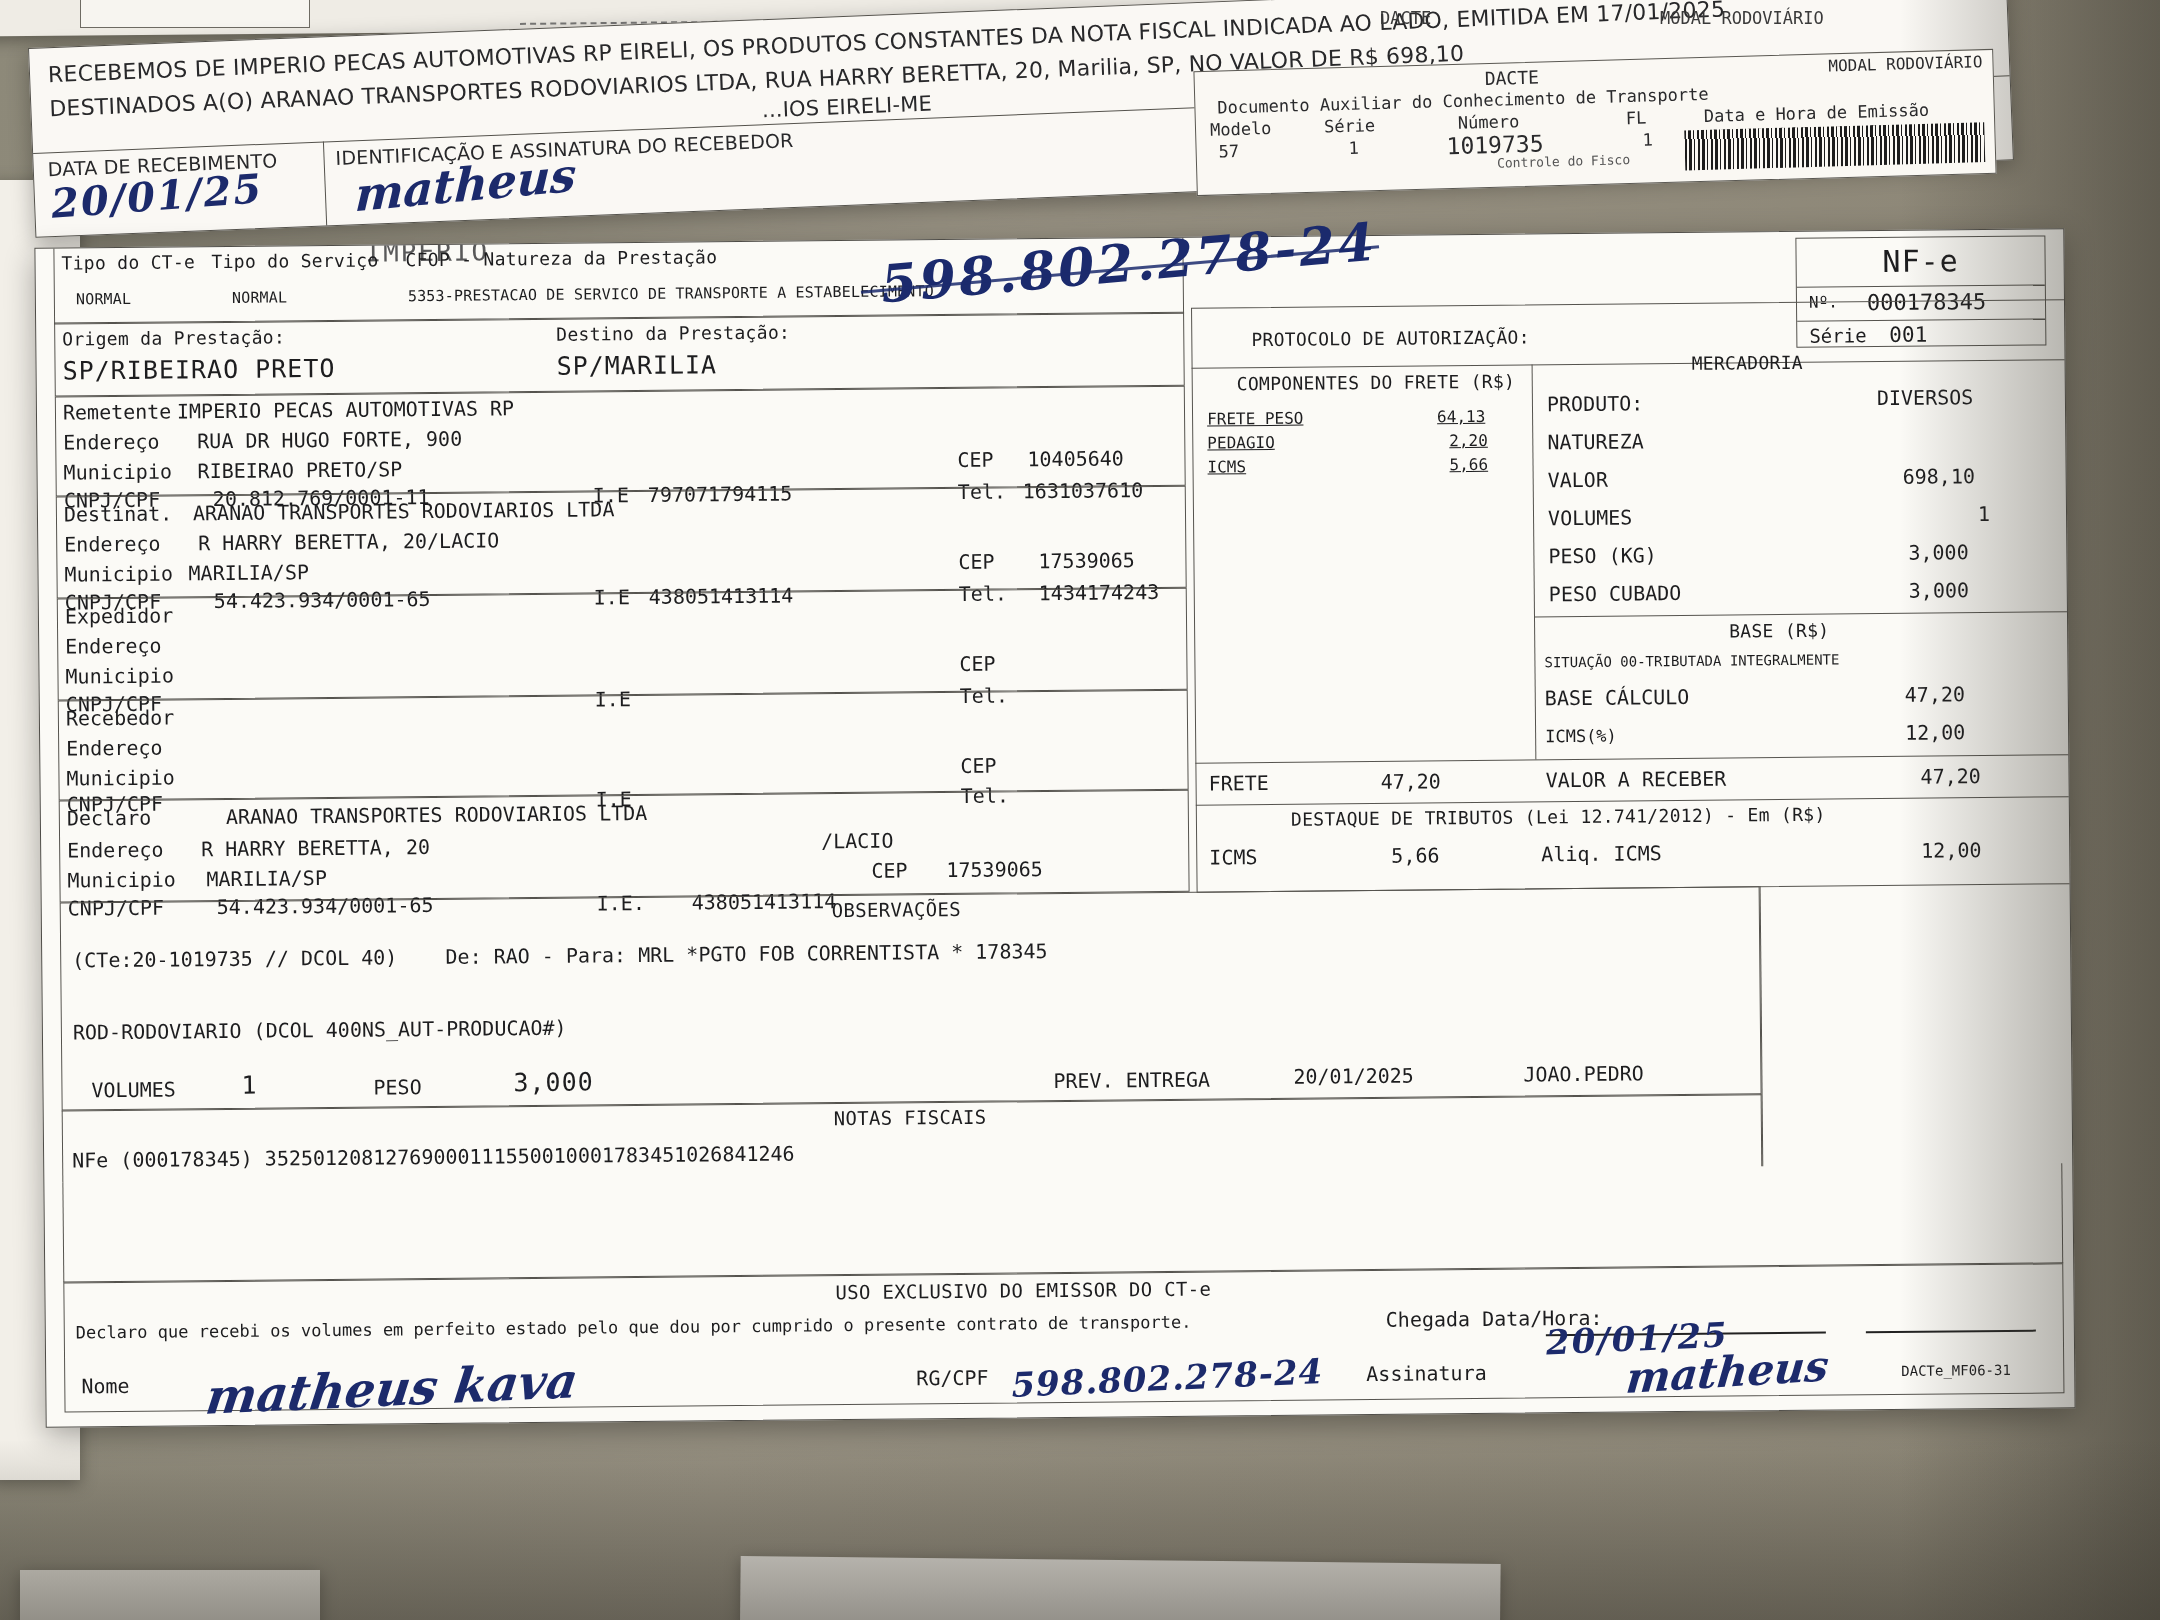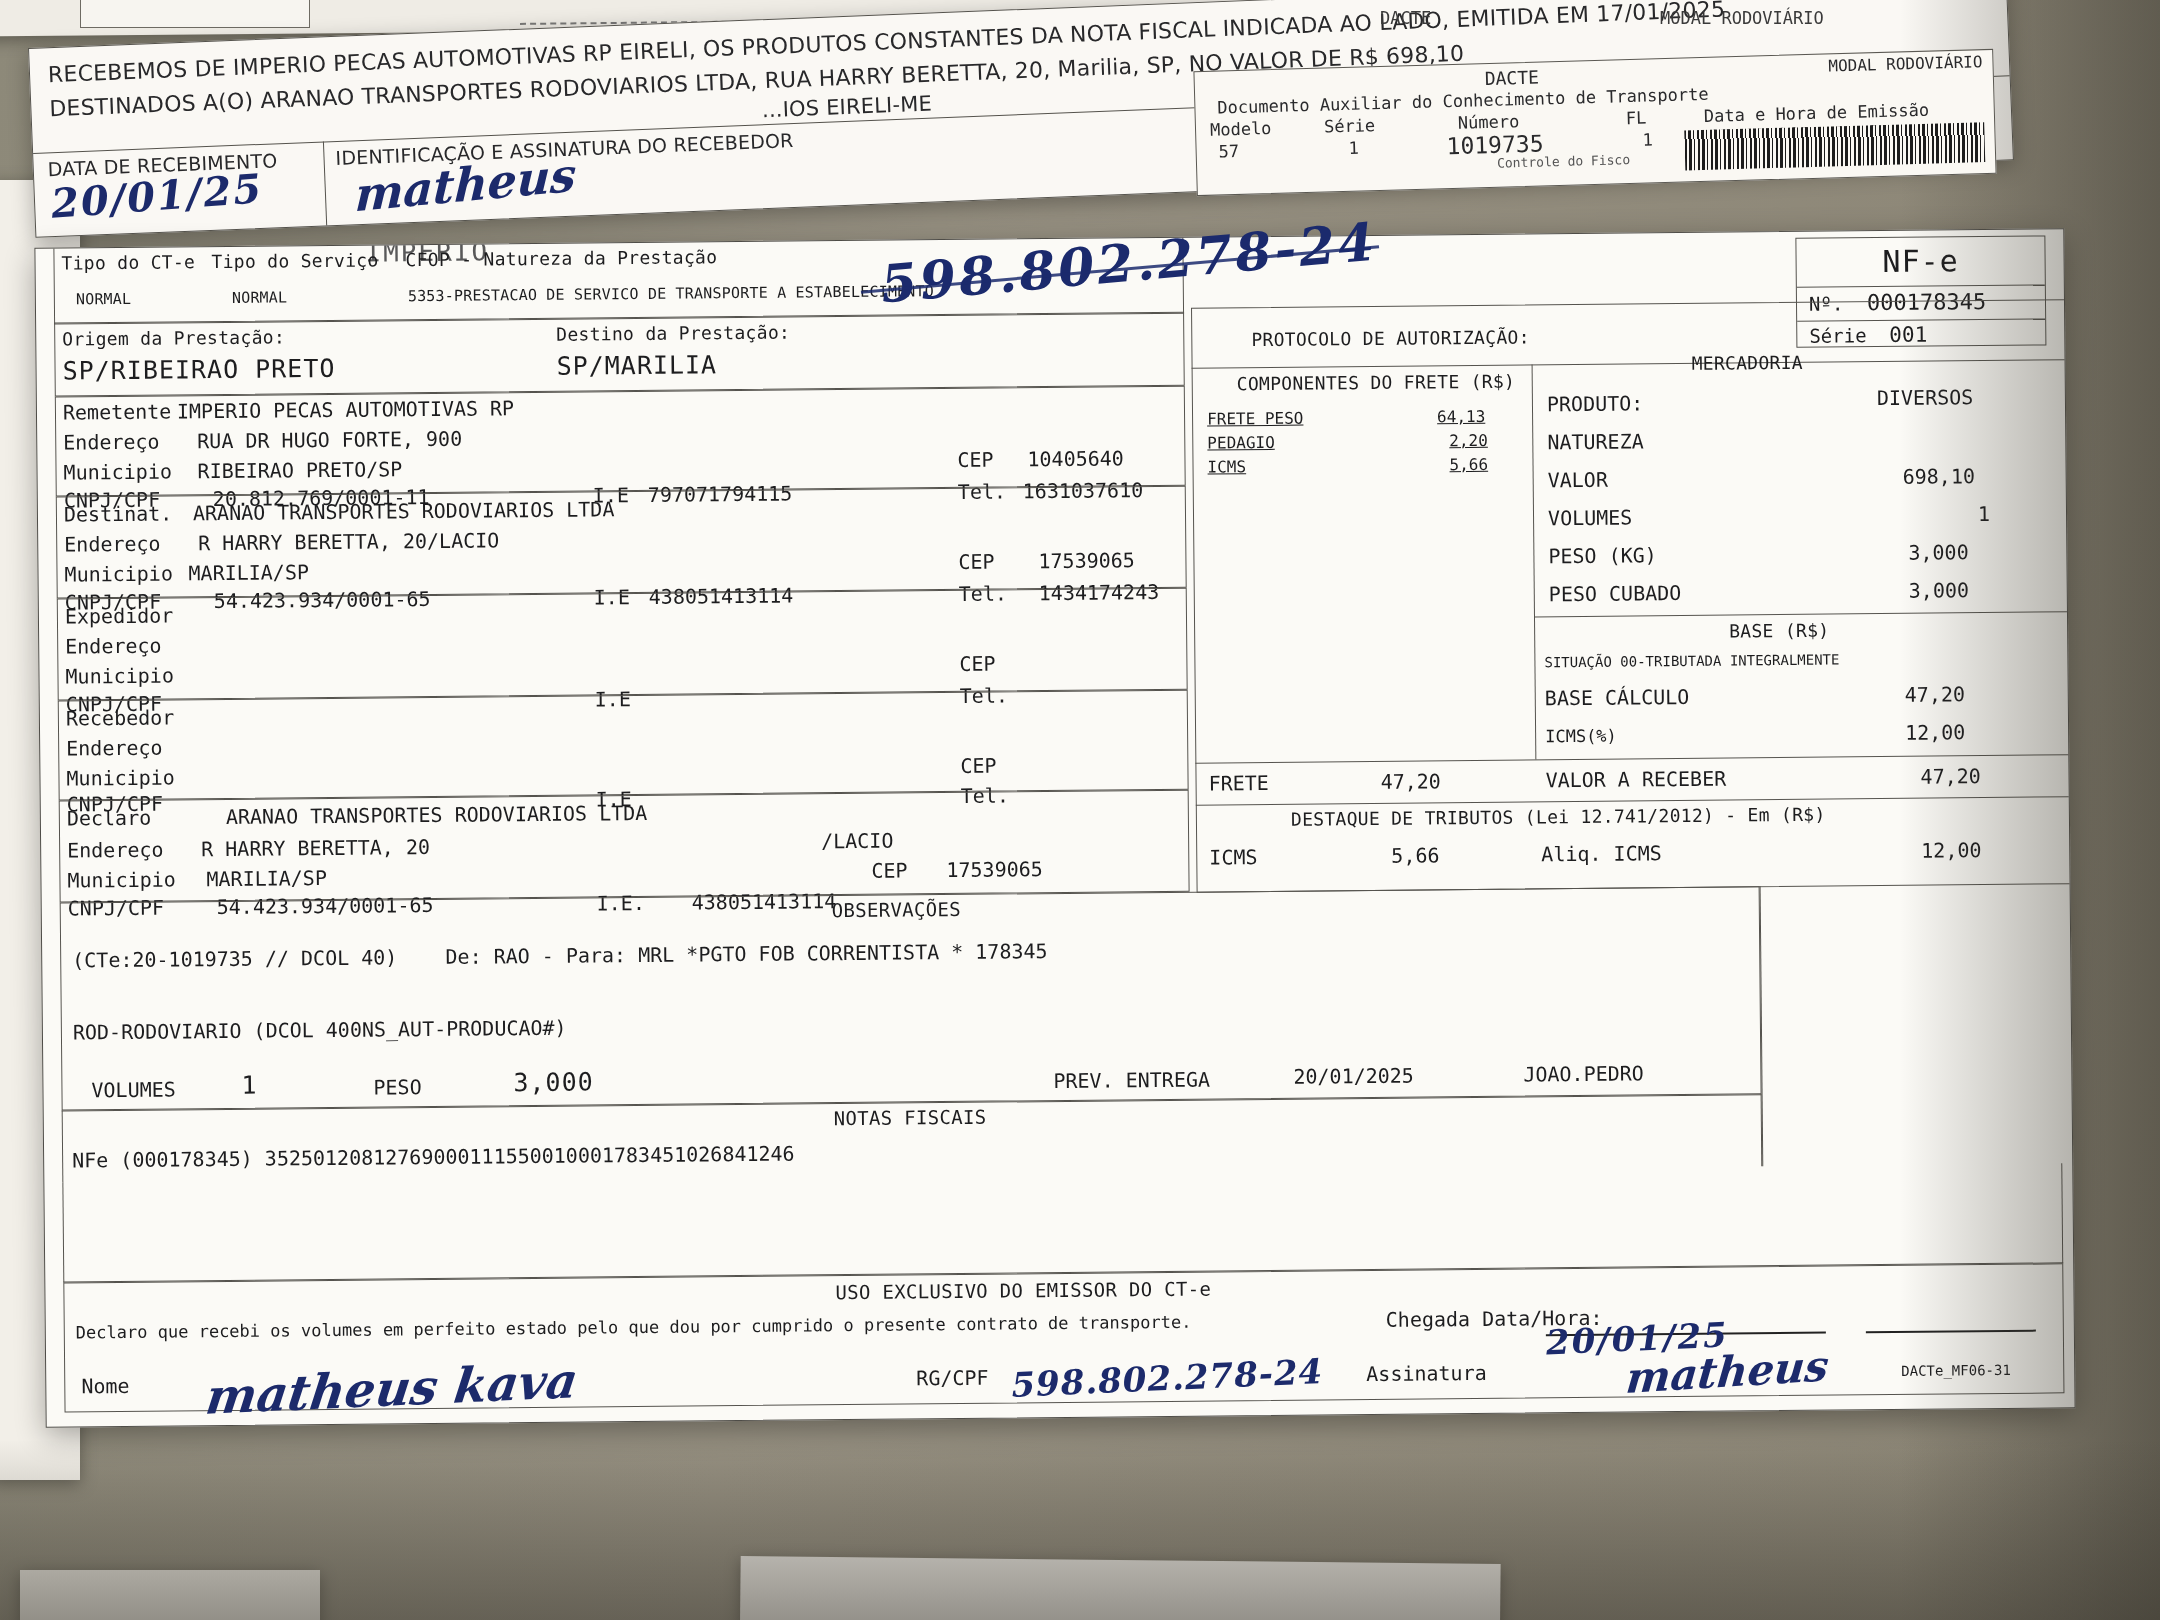--- a/index.html
+++ b/index.html
@@ -345,21 +345,21 @@
   <span class="t lbl" style="left:26px; top:4px;">Tipo do CT-e</span>
   <span class="t lbl" style="left:176px; top:4px;">Tipo do Serviço</span>
   <span class="t lbl" style="left:370px; top:4px;">CFOP - Natureza da Prestação</span>
   <span class="t lbl-sm" style="left:40px; top:42px;">NORMAL</span>
   <span class="t lbl-sm" style="left:196px; top:42px;">NORMAL</span>
   <span class="t lbl-sm" style="left:372px; top:42px;">5353-PRESTACAO DE SERVICO DE TRANSPORTE A ESTABELECIMENTO</span>
 
   <div class="nfe-box">
     <div class="t nfe-title" style="left:0; right:0; top:6px; text-align:center; width:100%;">NF-e</div>
     <div class="hline" style="left:0; right:0; top:48px;"></div>
-    <span class="t val" style="left:12px; top:54px; font-size:19px;">Nº.</span>
+    <span class="t val" style="left:12px; top:54px; font-size:16px;">Nº.</span>
     <span class="t val" style="left:70px; top:52px; font-size:22px;">000178345</span>
     <div class="hline" style="left:0; right:0; top:82px;"></div>
     <span class="t val" style="left:12px; top:86px; font-size:19px;">Série</span>
     <span class="t val" style="left:92px; top:85px; font-size:21px;">001</span>
   </div>
 
   <div class="bx" style="left:18px; top:74px; width:1130px; height:74px;"></div>
   <span class="t lbl" style="left:26px; top:80px;">Origem da Prestação:</span>
   <span class="t val-lg" style="left:26px; top:108px;">SP/RIBEIRAO PRETO</span>
   <span class="t lbl" style="left:520px; top:80px;">Destino da Prestação:</span>

